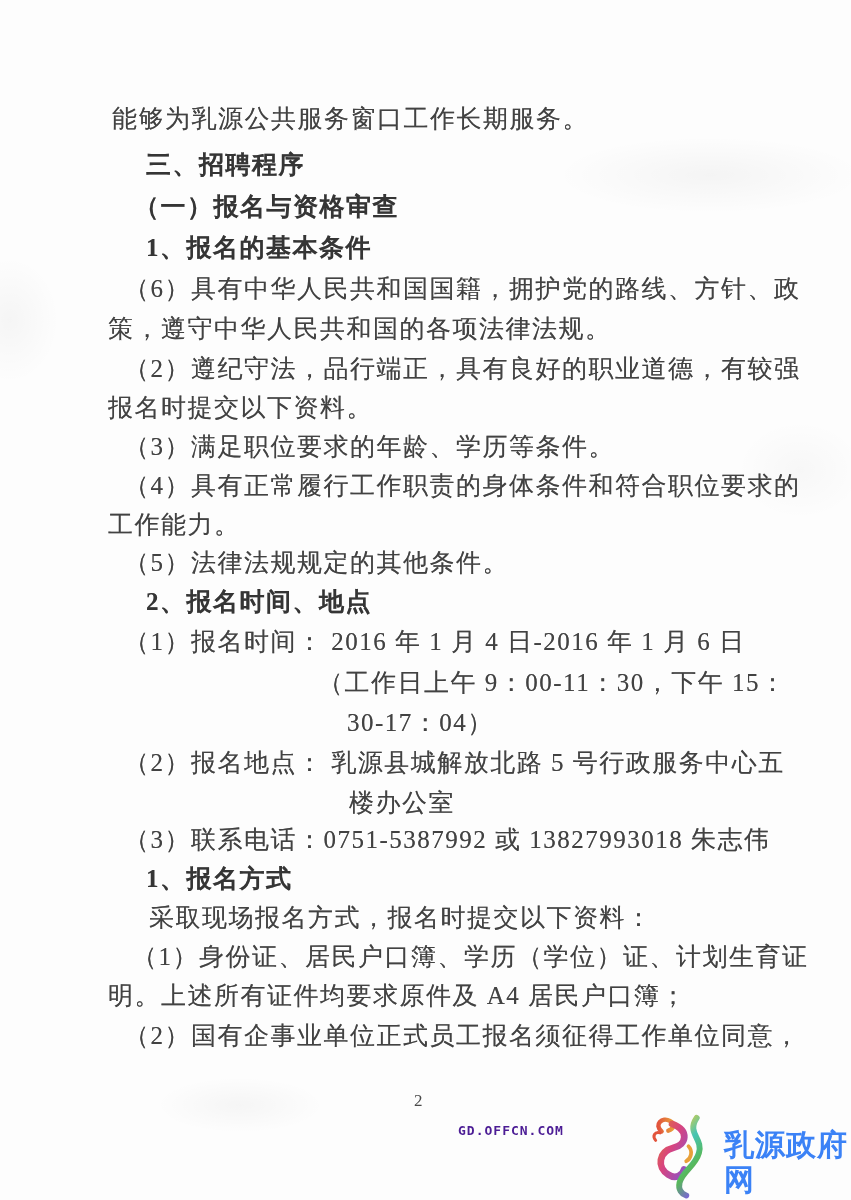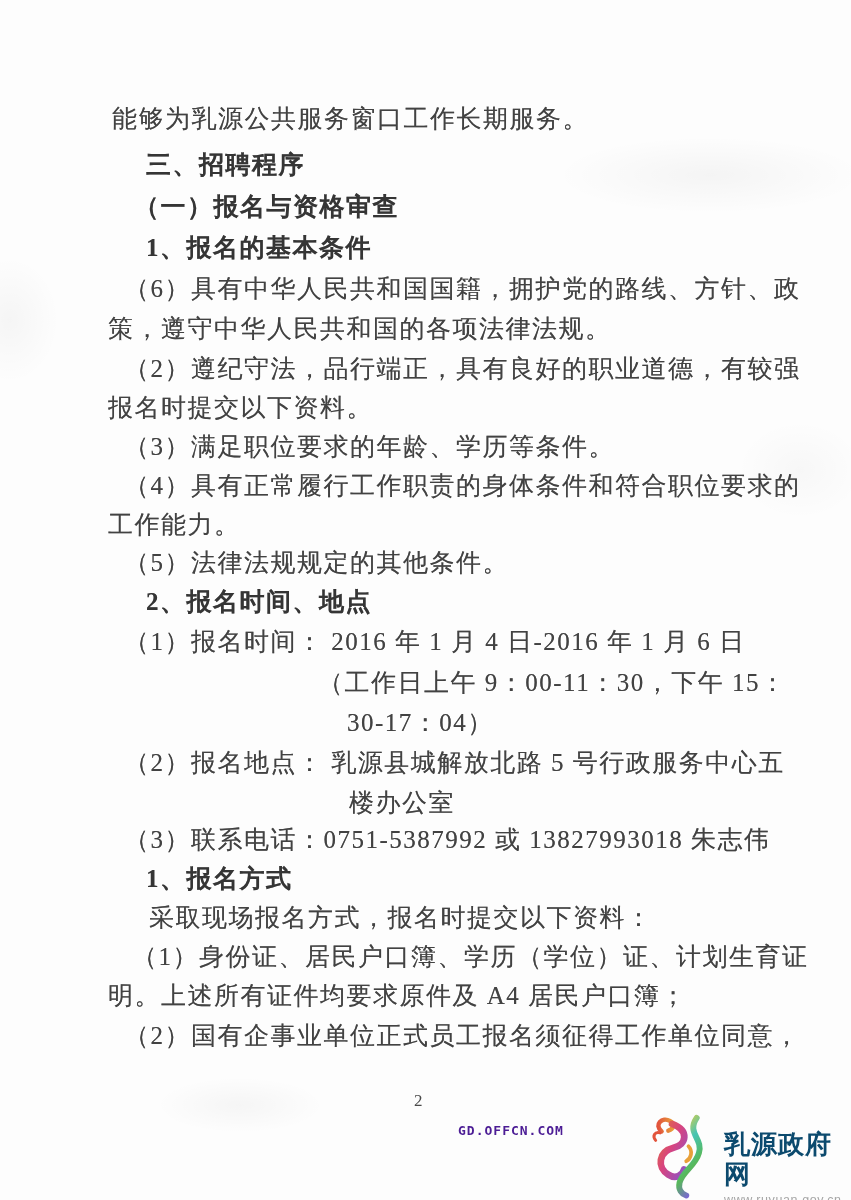--- a/index.html
+++ b/index.html
@@ -29,22 +29,22 @@
     font-family:"DejaVu Sans Mono","Liberation Mono",monospace;
     font-weight:bold;font-size:13px;letter-spacing:1px;color:#4c1d95;margin-top:36px;
   }
   .sitelogo{
     position:absolute;top:1112px;left:646px;
     display:flex;align-items:flex-start;
   }
   .dragon{display:block;flex:0 0 auto;}
   .sitetext{margin-left:2px;margin-top:18px;}
   .sitename{
-    font-size:26px;font-weight:bold;color:#0c4a6e;letter-spacing:1px;
-    font-family:Liberation Serif, serif;line-height:1.15;
+    font-size:30px;font-weight:bold;color:#3b82f6;letter-spacing:1px;
+    font-family:Liberation Mono, monospace;line-height:1.15;
   }
   .siteurl{
     margin-top:3px;font-size:12.5px;color:#a6a6a6;letter-spacing:0.6px;
     font-family:"Liberation Sans","DejaVu Sans",sans-serif;
   }
   .smudge{position:absolute;border-radius:50%;pointer-events:none;}
 </style>
 </head>
 <body>
 

